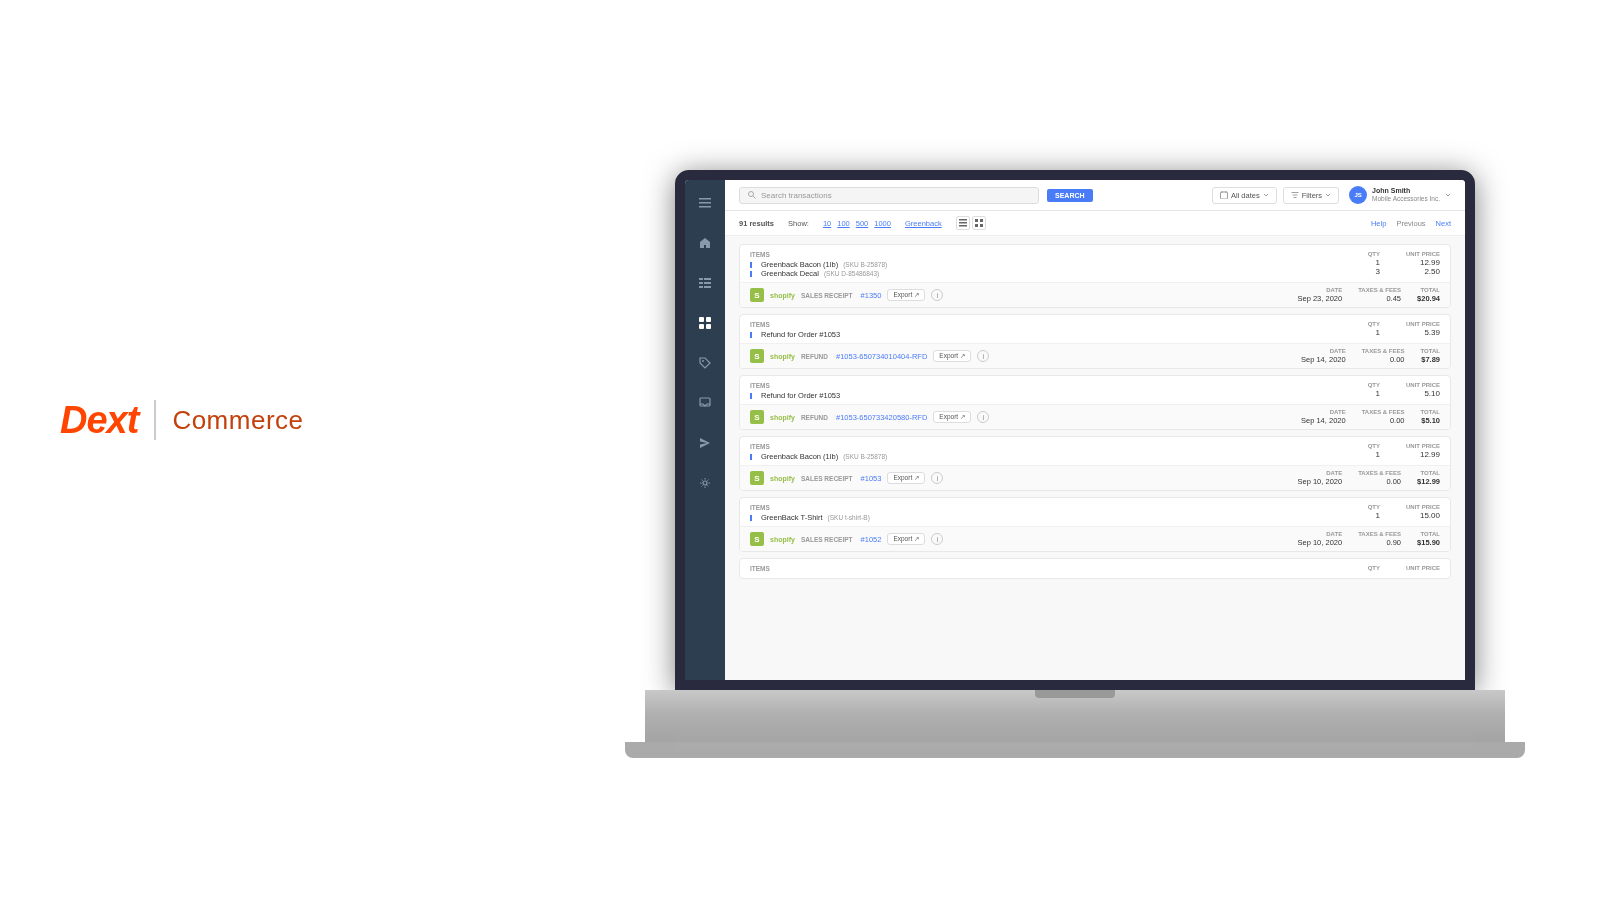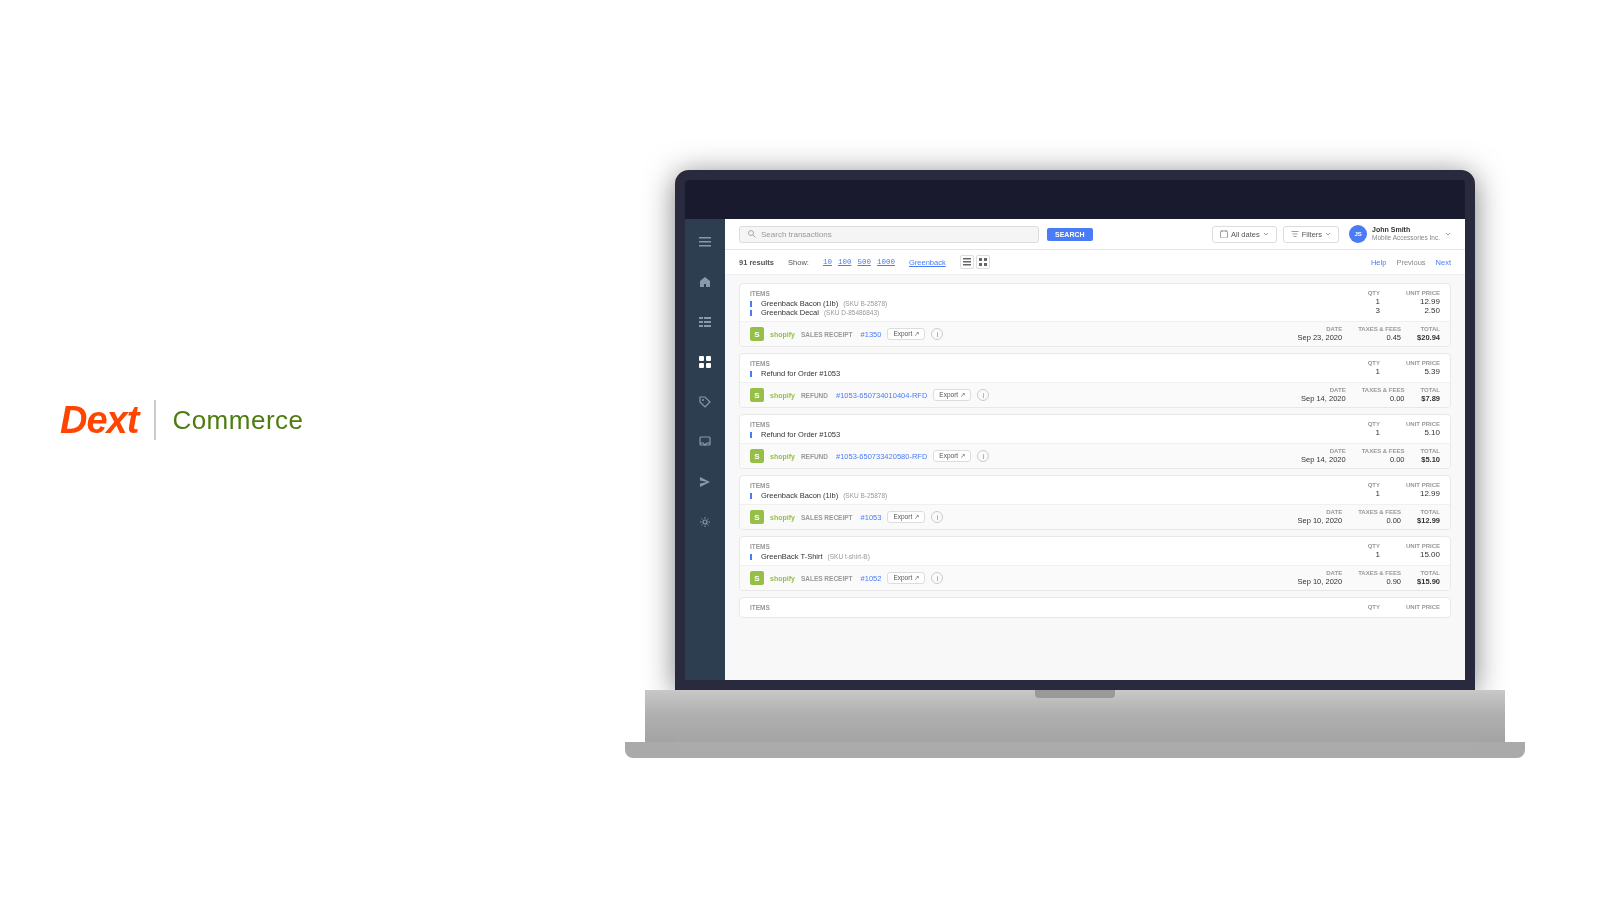--- a/index.html
+++ b/index.html
@@ -42,21 +42,21 @@
 
     .logo-divider {
       width: 2px;
       height: 40px;
       background: #ccc;
     }
 
     .commerce-text {
       font-size: 26px;
       font-weight: 500;
-      color: #4d7c0f;
+      color: #c2410c;
       letter-spacing: 0.5px;
     }
 
     .headline {
       font-size: 62px;
       font-weight: 900;
       color: #111;
       line-height: 1.0;
       letter-spacing: -1px;
       text-transform: uppercase;
@@ -141,21 +141,20 @@
       filter: blur(2px);
     }
 
     
     .app-content {
       width: 100%;
       height: 100%;
       background: #f5f5f5;
       display: flex;
       font-size: 9px;
-      margin-top: 39px;
     }
 
     
     .sidebar {
       width: 40px;
       background: #2c3e50;
       display: flex;
       flex-direction: column;
       align-items: center;
       padding: 12px 0;
@@ -304,21 +303,20 @@
     .show-options {
       display: flex;
       align-items: center;
       gap: 3px;
     }
 
     .show-link {
       color: #4a7cf7;
       text-decoration: underline;
       cursor: pointer;
-      font-family: Liberation Mono, monospace;
     }
 
     .download-btn {
       color: #4a7cf7;
       cursor: pointer;
       text-decoration: underline;
     }
 
     .view-btns {
       display: flex;

